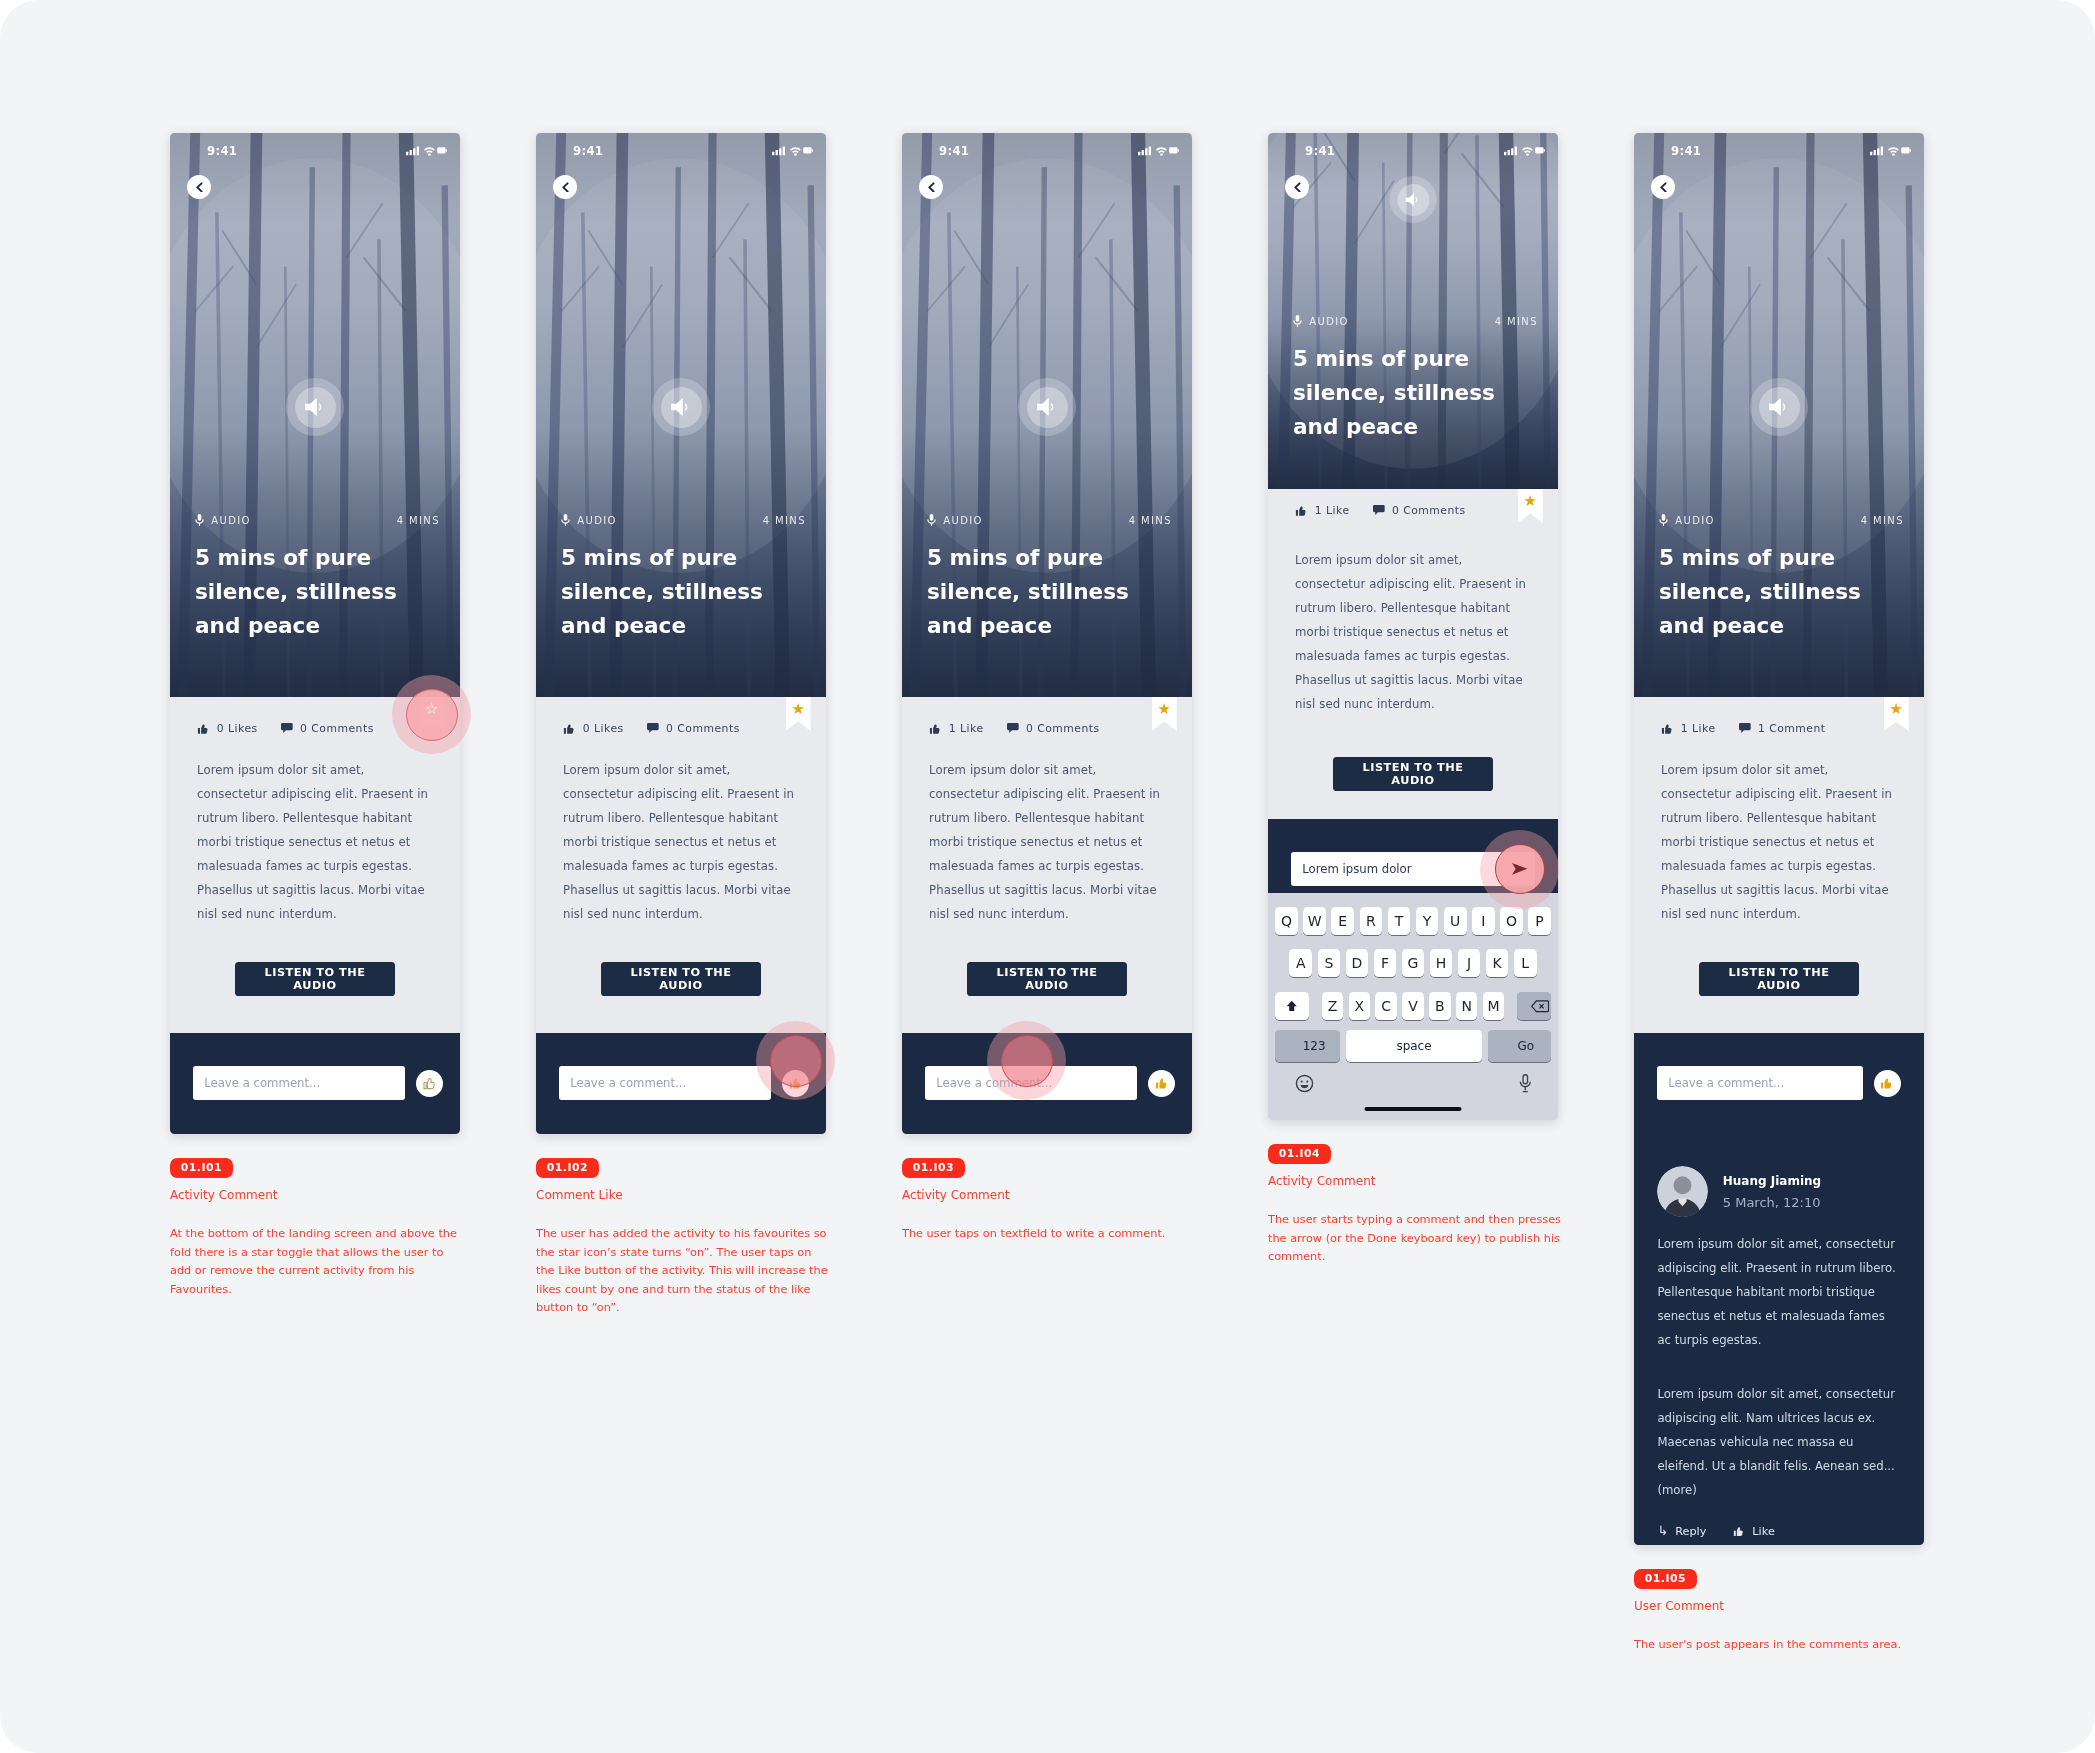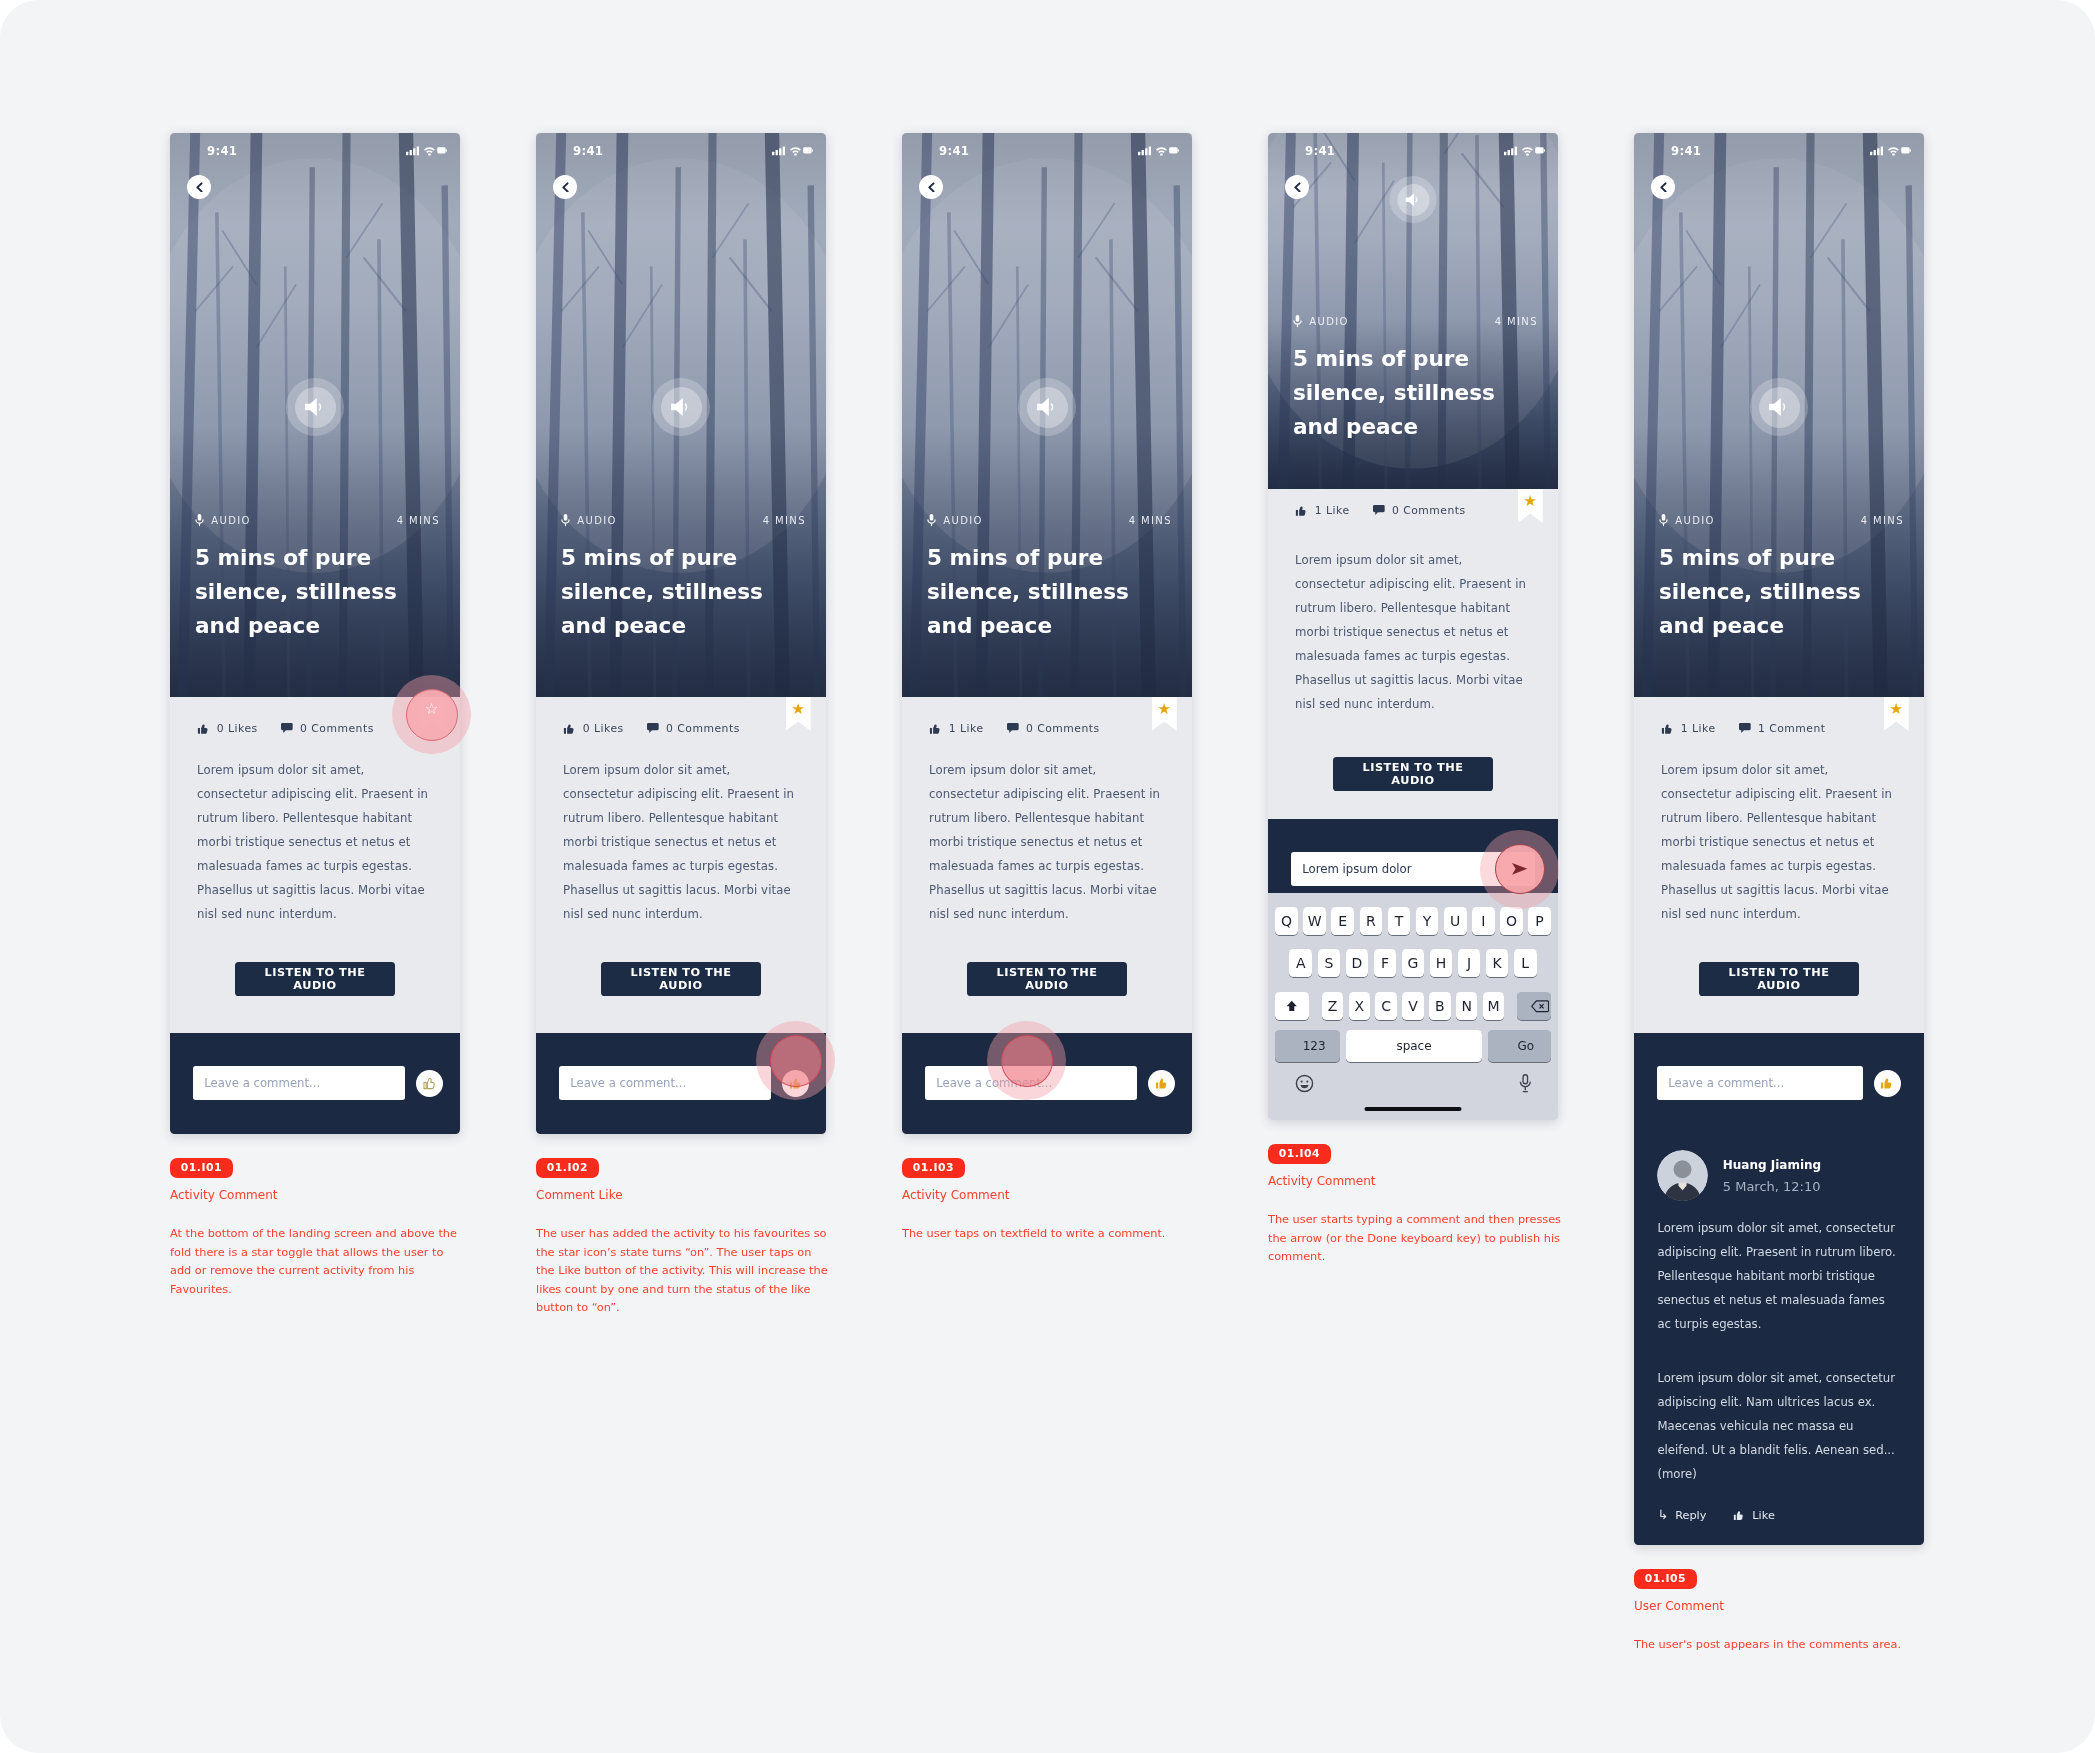--- a/index.html
+++ b/index.html
@@ -67,21 +67,21 @@
   .key.gray{background:#abb2c0;padding-left:13px;}
   .key.shift,.key.bksp{flex:0 0 34px;}
   .key.shift{margin-right:10px;}
   .key.bksp{margin-left:10px;}
   .kb-row.r4 .key{height:31.5px;font-size:12px;}
   .key.num{flex:0 0 65px;}
   .key.go{flex:0 0 63px;}
   .kb-bottom{display:flex;justify-content:space-between;align-items:center;padding:0 25px;margin-top:11.7px;}
   .home-bar{position:absolute;left:50%;transform:translateX(-50%);bottom:9px;width:97px;height:4.5px;border-radius:2.7px;background:#0c0e13;}
   
-  .comment-block{margin-top:50px;}
+  .comment-block{margin-top:66px;}
   .cmt-head{display:flex;align-items:flex-start;gap:14.4px;}
   .avatar{width:51px;height:51px;border-radius:50%;overflow:hidden;flex:0 0 51px;}
   .cmt-author{font-size:12px;font-weight:700;color:#fff;margin-top:8px;}
   .cmt-date{font-size:13px;color:#a7b1c2;margin-top:6.3px;}
   .cmt-par{margin:0;font-size:11.7px;line-height:24px;color:#d3dae4;}
   .cmt-par.p1{margin-top:14.4px;}
   .cmt-par.p2{margin-top:30px;}
   .cmt-actions{display:flex;gap:27px;margin-top:23.4px;font-size:11.3px;color:#e3e8ef;font-weight:500;}
   .cmt-action{display:flex;align-items:center;gap:7.2px;cursor:pointer;}
   .reply-glyph{font-size:12.6px;line-height:1;}

